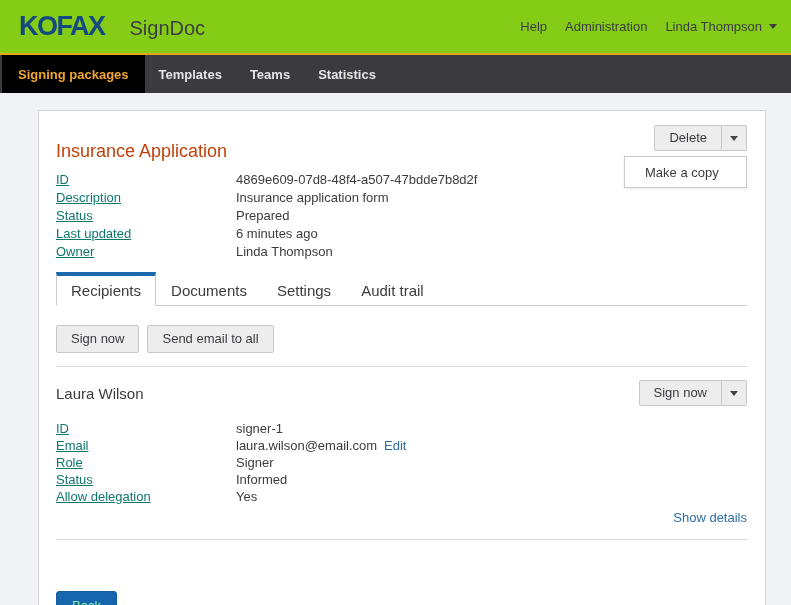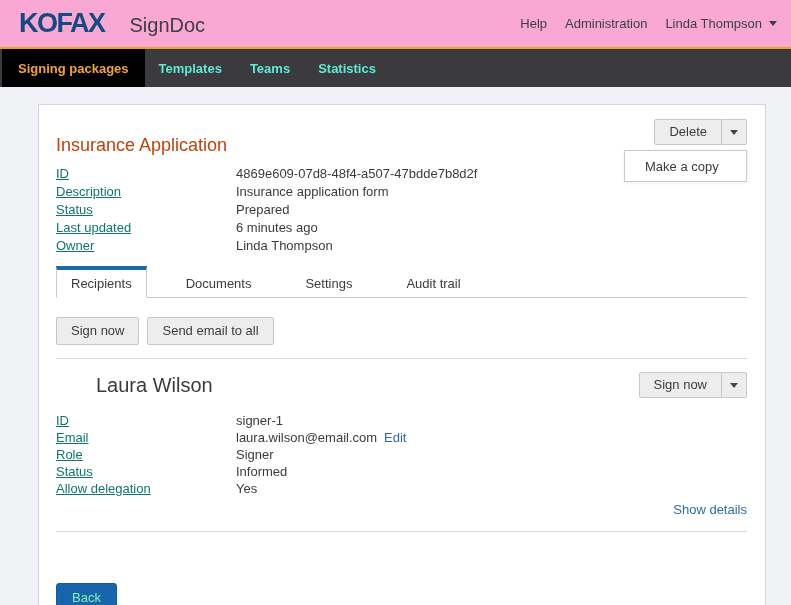--- a/index.html
+++ b/index.html
@@ -6,21 +6,21 @@
   html, body {
     width: 791px; height: 605px;
     font-family: "Liberation Sans", sans-serif;
     background: #f1f2f6;
     overflow: hidden;
     color: #3b3c41;
   }
 
   
   .topbar {
-    height: 47px; background: #f9a8d4;
+    height: 53px; background: #84cc16;
     display: flex; align-items: center; justify-content: space-between;
     padding: 0 14px 0 19px;
   }
   .brand { display: flex; align-items: baseline; }
   .logo {
     font-size: 27px; font-weight: bold; letter-spacing: -1.5px;
     color: #134a81; cursor: pointer;
   }
   .product { font-size: 20px; color: #3d3e42; margin-left: 25px; }
   .top-links { display: flex; align-items: center; font-size: 13px; color: #3d3e42; }
@@ -33,21 +33,21 @@
 
   
   .gold-line { height: 2px; background: #e7a71c; }
   .mainnav {
     height: 38px; background: #3a3a3f;
     display: flex; align-items: stretch; padding-left: 2px;
     font-size: 13px; font-weight: bold;
   }
   .nav-item {
     display: flex; align-items: center; padding: 0 14px;
-    color: #5eead4; text-decoration: none; cursor: pointer;
+    color: #e5e5e5; text-decoration: none; cursor: pointer;
   }
   .nav-item.active { background: #000000; color: #f0a532; padding: 0 16px; }
 
   
   .card {
     position: relative;
     width: 728px; margin: 17px 0 0 38px;
     background: #ffffff; border: 1px solid #d4d5da;
     padding: 14px 18px 18px 17px;
     min-height: 485px;
@@ -83,39 +83,39 @@
   }
 
   
   .details { margin-top: 9px; font-size: 13px; }
   .detail-row { display: flex; line-height: 18px; }
   .detail-label { flex: none; width: 155px; text-align: left; color: #0f766e; text-decoration: underline; }
   .detail-value { margin-left: 25px; color: #3b3c41; }
   .inline-link { color: #2e6da4; text-decoration: none; cursor: pointer; margin-left: 7px; }
 
   
-  .tabs { margin-top: 11px; border-bottom: 1px solid #c9cacd; display: flex; font-size: 13px; gap: 24px; }
+  .tabs { margin-top: 11px; border-bottom: 1px solid #c9cacd; display: flex; font-size: 15px; }
   .tab {
     padding: 6px 14px 6px 14px; color: #3b3c41; cursor: pointer;
     border: 1px solid transparent; border-bottom: none; margin-bottom: -1px;
     border-top: 4px solid transparent;
   }
   .tab.active {
     background: #ffffff; border-color: #c9cacd;
     border-top: 4px solid #1a69ad; border-bottom: 1px solid #ffffff;
   }
 
   .actions-row { margin-top: 19px; display: flex; gap: 8px; }
   .actions-row .btn { height: 28px; padding: 6px 14px; border-radius: 2px; }
 
   .divider { border: none; border-top: 1px solid #d9dadd; margin-top: 13px; }
 
   
   .recipient-head { display: flex; justify-content: space-between; align-items: center; margin-top: 13px; height: 26px; }
-  .recipient-name { font-size: 20px; font-weight: normal; color: #3a3b3f; margin-left: 40px; }
+  .recipient-name { font-size: 15px; font-weight: normal; color: #3a3b3f; }
   .recipient-details { margin-top: 14px; font-size: 13px; }
   .recipient-details .detail-row { line-height: 17px; }
   .show-details-row { text-align: right; margin-top: 3px; }
   .show-details-row a { color: #2e6da4; font-size: 13px; text-decoration: none; cursor: pointer; }
 
   .back-btn {
     margin-top: 51px;
     background: #1766ad; color: #86efac; border: 1px solid #135c9e;
     font-size: 13px; font-family: inherit; padding: 6px 15px; height: 28px;
     border-radius: 3px; cursor: pointer;

